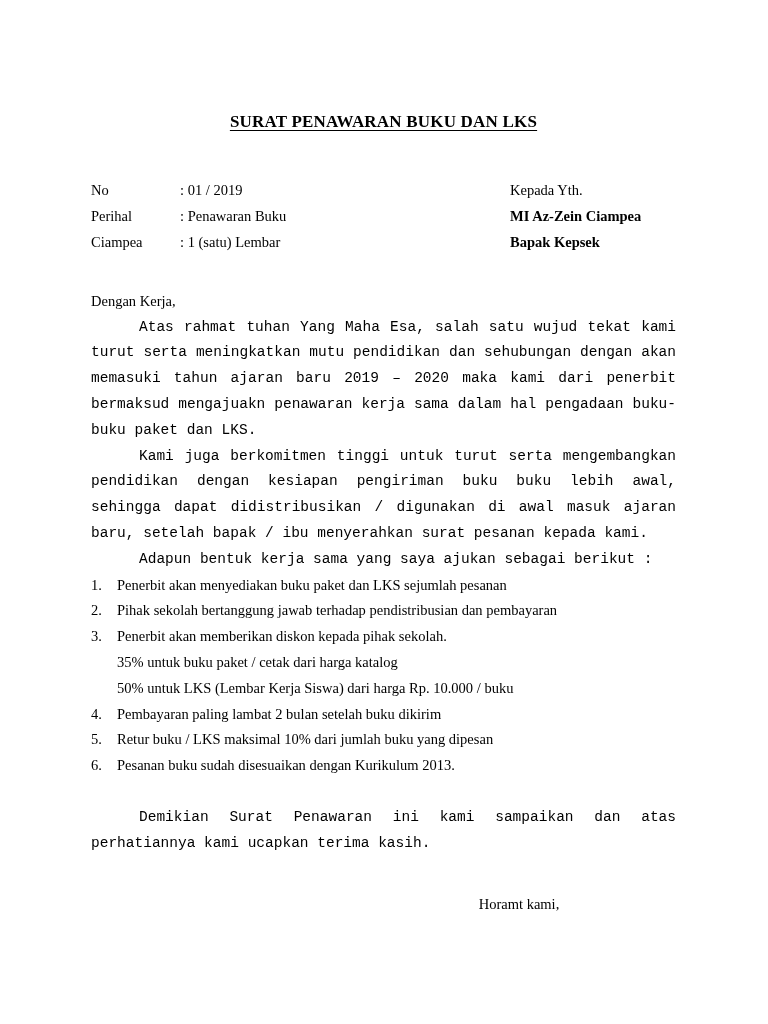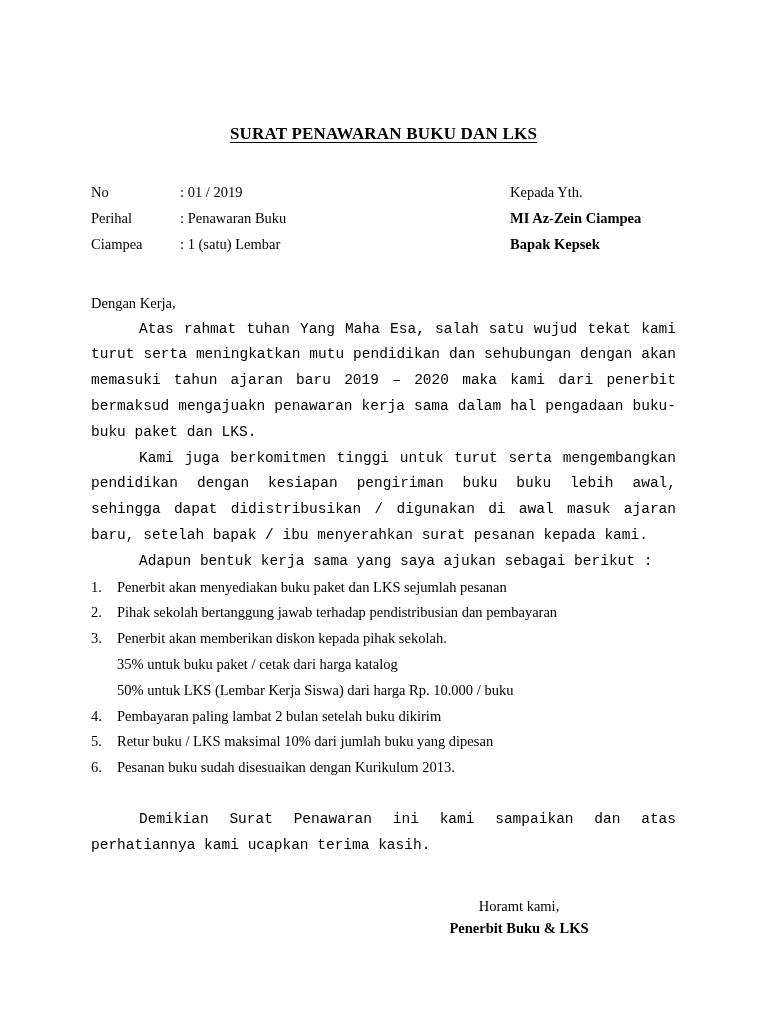--- a/index.html
+++ b/index.html
@@ -28,34 +28,34 @@
     top: 0;
     width: 585px;
   }
 
   
   .doc-title {
     text-align: center;
     font-size: 17px;
     font-weight: bold;
     letter-spacing: 0.2px;
-    margin: 16px;
+    margin: 4px;
     padding-top: 108px;
     line-height: 1.2;
   }
   .doc-title span {
     text-decoration: underline;
     text-underline-offset: 3px;
   }
 
   
   .header-block {
     display: flex;
     flex-direction: row;
-    margin-top: 36px;
+    margin-top: 46px;
     font-size: 14.5px;
     line-height: 1.78;
   }
   .header-left {
     width: 419px;
     flex: none;
   }
   .meta-row {
     display: flex;
     flex-direction: row;
@@ -240,18 +240,17 @@
       </ul>
 
       <div class="closing">
         <p class="para indent">Demikian Surat Penawaran ini kami sampaikan dan atas perhatiannya kami ucapkan terima kasih.</p>
       </div>
 
     </div>
 
     <div class="signature">
       <span class="sig-regards">Horamt kami,</span>
-      <span class="sig-publisher">Penerbit Buku &amp; LKS</span>
     </div>
 
 
   </div>
 </div>
 
 </body></html>

